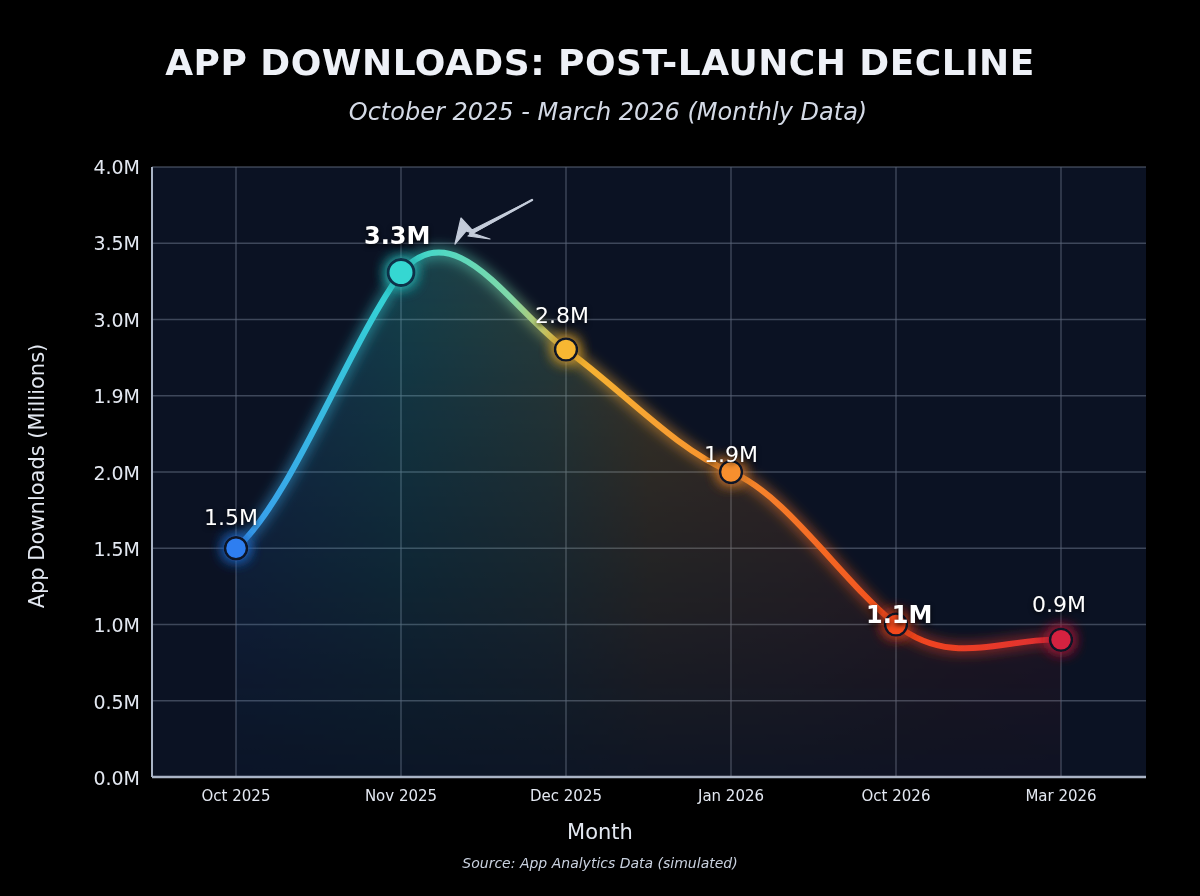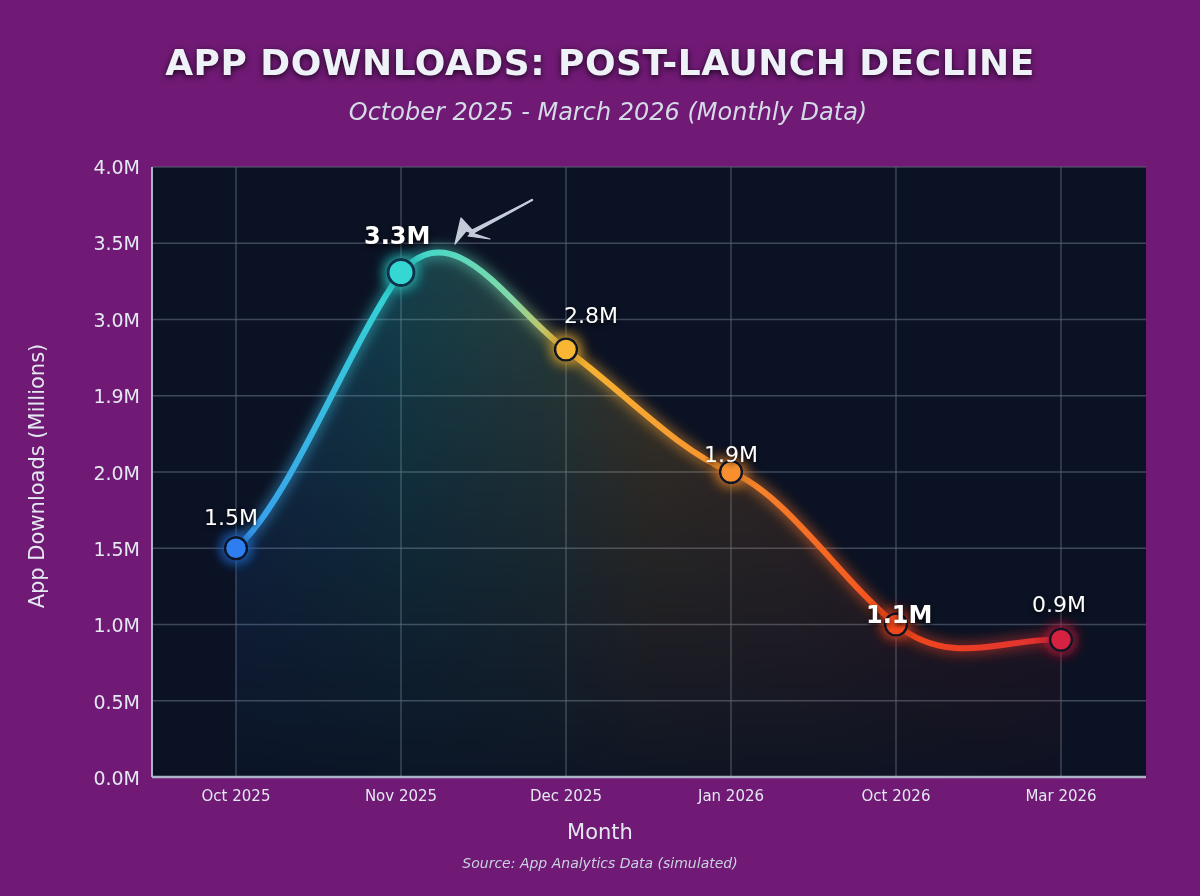--- a/index.html
+++ b/index.html
@@ -13,21 +13,21 @@
     overflow: hidden;
     font-family: "DejaVu Sans", "Liberation Sans", sans-serif;
     color: #e8ecf4;
     position: relative;
   }
   #figure {
     position: absolute;
     left: 0; top: 0;
     width: 1200px;
     height: 896px;
-    background: #701a75;
+    background: #000000;
   }
   .chart-title {
     position: absolute;
     left: 0;
     top: 42px;
     width: 1200px;
     text-align: center;
     font-size: 36px;
     font-weight: bold;
     letter-spacing: 0.5px;
@@ -251,19 +251,19 @@
 
     <g>
       <path d="M532,200 L468,236 L490,239 L466,231 L455,244 L461,218 L472,230 Z" fill="#c4ccda" stroke="#c4ccda" stroke-width="1.2" stroke-linejoin="round"></path>
       <line x1="532" y1="200" x2="470" y2="234" stroke="#c4ccda" stroke-width="2.4" stroke-linecap="round"></line>
     </g>
   </svg>
 
   <div>
     <div class="value-label" style="left:204px; top:505px;">1.5M</div>
     <div class="value-label highlight" style="left:364px; top:222px;">3.3M</div>
-    <div class="value-label" style="left:535px; top:303px;margin-left:29px;">2.8M</div>
+    <div class="value-label" style="left:535px; top:303px;">2.8M</div>
     <div class="value-label" style="left:704px; top:442px;">1.9M</div>
     <div class="value-label highlight" style="left:866px; top:559px;margin-top:42px;">1.1M</div>
     <div class="value-label" style="left:1032px; top:592px;">0.9M</div>
   </div>
 
 </div>
 
 </body></html>

